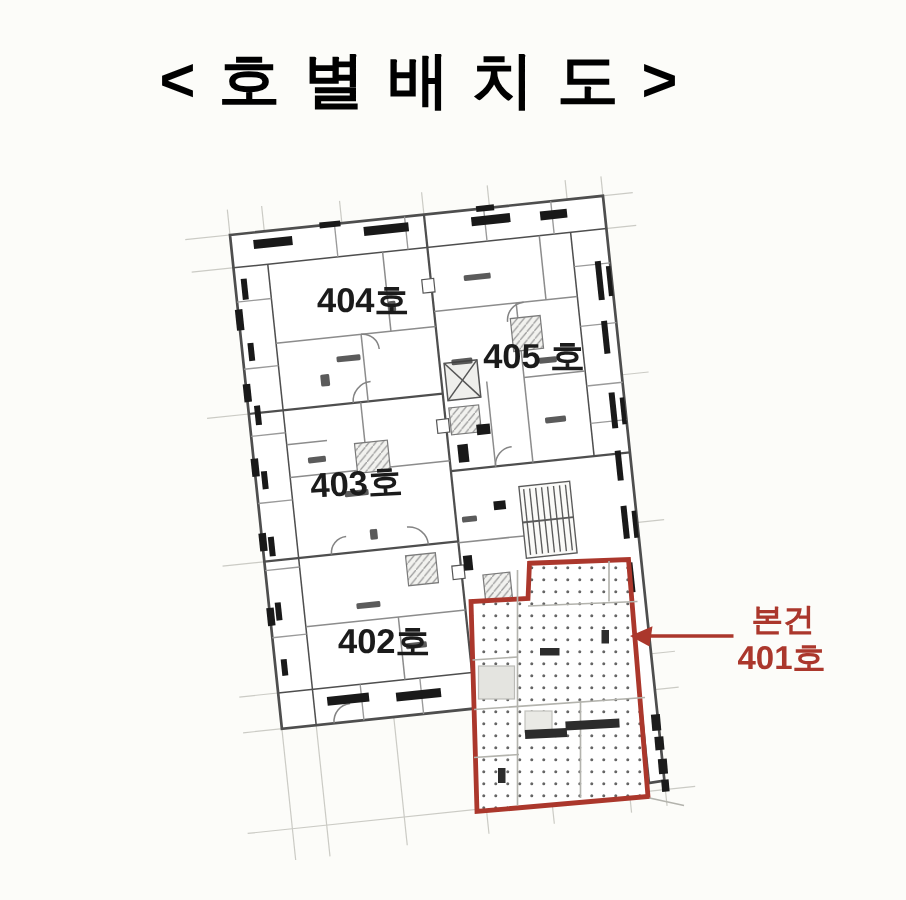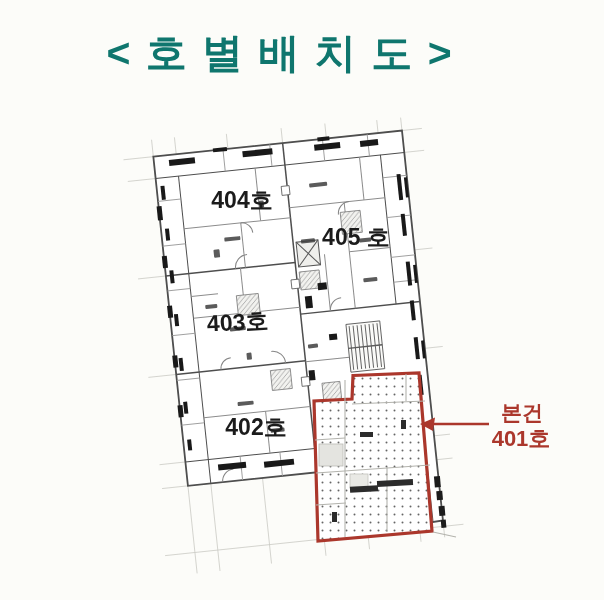--- a/index.html
+++ b/index.html
@@ -5,21 +5,21 @@
   html,body{margin:0;padding:0;}
   body{
     width:604px;height:600px;position:relative;overflow:hidden;
     background:#fcfcf9;
     font-family:"Liberation Sans","DejaVu Sans",sans-serif;
   }
   .page-title{
     position:absolute;left:0;top:26px;width:560px;
     text-align:center;
     font-size:41px;font-weight:700;letter-spacing:2px;
-    color:#0f766e;
+    color:#000000;
     font-family:"Liberation Sans","DejaVu Sans",sans-serif;
   }
   svg text.unit-label{
     font-family:"Liberation Sans","DejaVu Sans",sans-serif;
     font-weight:700;
     fill:#1b1b1b;
   }
   svg text.subject-label{
     font-family:"Liberation Sans","DejaVu Sans",sans-serif;
     font-weight:700;

